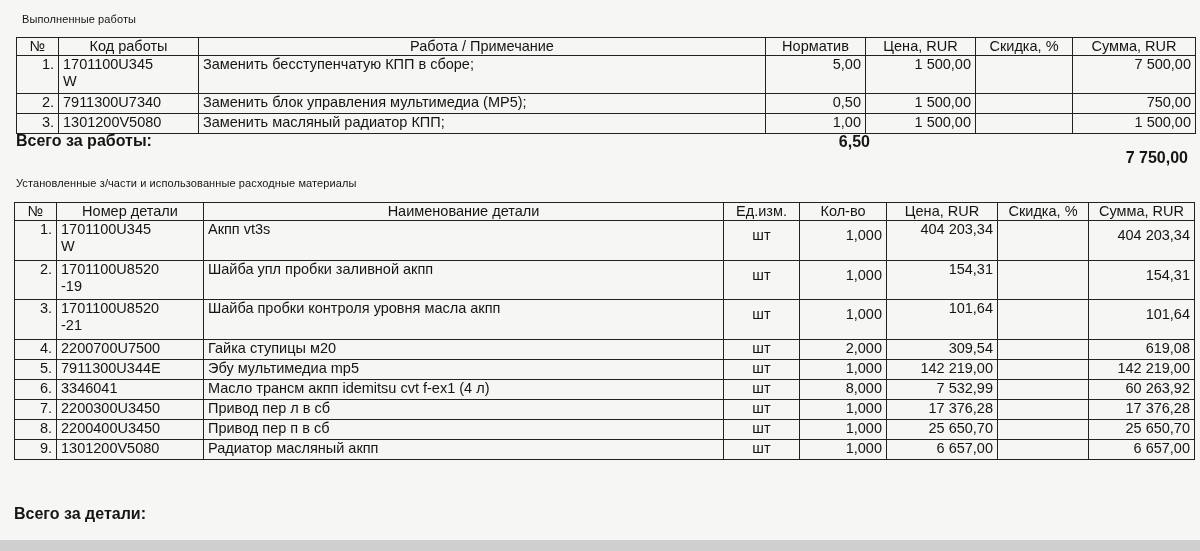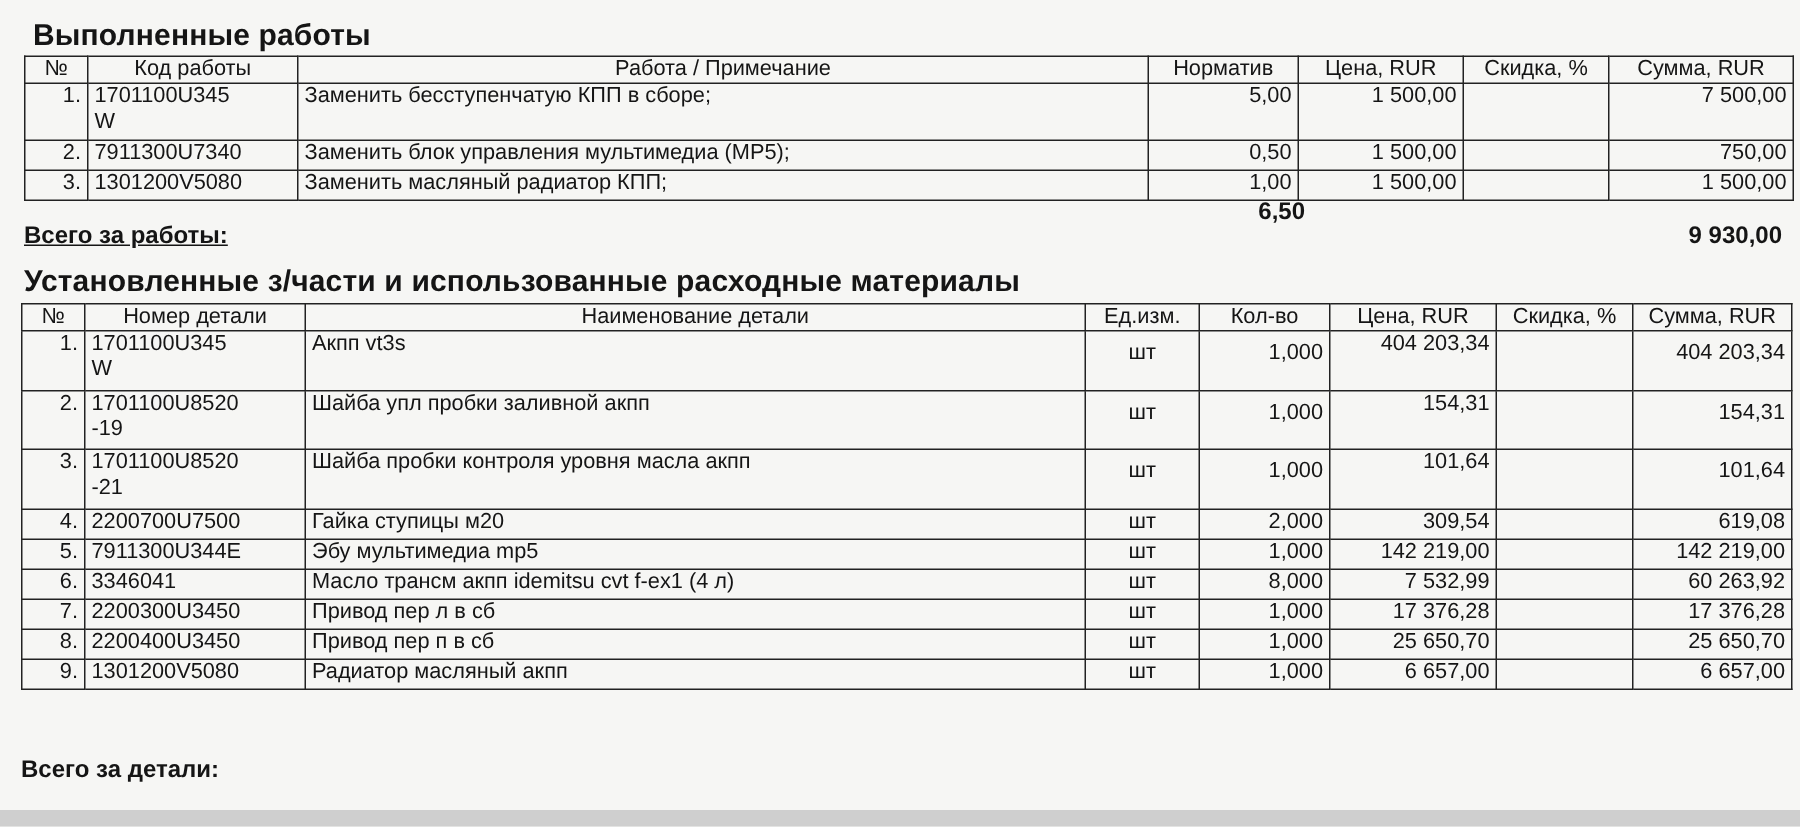--- a/index.html
+++ b/index.html
@@ -5,21 +5,21 @@
   html, body { margin: 0; padding: 0; }
   body {
     width: 1200px; height: 551px; overflow: hidden;
     background: #f6f6f4;
     font-family: "Liberation Sans", sans-serif;
     color: #151515;
     position: relative;
   }
   .page { position: absolute; left: 0; top: 0; width: 1200px; height: 551px; }
   .section-title {
-    position: absolute; font-weight: bold; font-size: 20px; letter-spacing: 0.1px;
+    position: absolute; font-weight: normal; font-size: 11px; letter-spacing: 0.1px;
   }
   table.grid {
     position: absolute; border-collapse: collapse; table-layout: fixed;
     font-size: 14.5px;
   }
   table.grid td, table.grid th {
     border: 1px solid #222; padding: 0 4px; vertical-align: top;
     font-weight: normal; white-space: nowrap; overflow: hidden;
   }
   table.grid th { text-align: center; height: 17px; line-height: 17px; font-size: 14.5px; }
@@ -87,23 +87,23 @@
       <td class="code">1301200V5080</td>
       <td class="code">Заменить масляный радиатор КПП;</td>
       <td class="c-right code">1,00</td>
       <td class="c-right code">1 500,00</td>
       <td class="c-right code"></td>
       <td class="c-right code">1 500,00</td>
     </tr>
   </tbody>
     </table>
 
-  <div class="totals" style="left:16px; top:149px;text-decoration:underline;">Всего за работы:</div>
+  <div class="totals" style="left:16px; top:132px;">Всего за работы:</div>
   <div class="totals" style="left:790px; top:133px; width:80px; text-align:right;">6,50</div>
-  <div class="totals" style="left:1050px; top:149px; width:138px; text-align:right;">9 930,00</div>
+  <div class="totals" style="left:1050px; top:149px; width:138px; text-align:right;">7 750,00</div>
 
   <div class="section-title" style="left:16px; top:177px;">Установленные з/части и использованные расходные материалы</div>
 
   <table class="grid" style="left:14px; top:202px; width:1180px;">
     <colgroup>
       <col style="width:42px">
         <col style="width:147px">
         <col style="width:520px">
         <col style="width:76px">
         <col style="width:87px">

